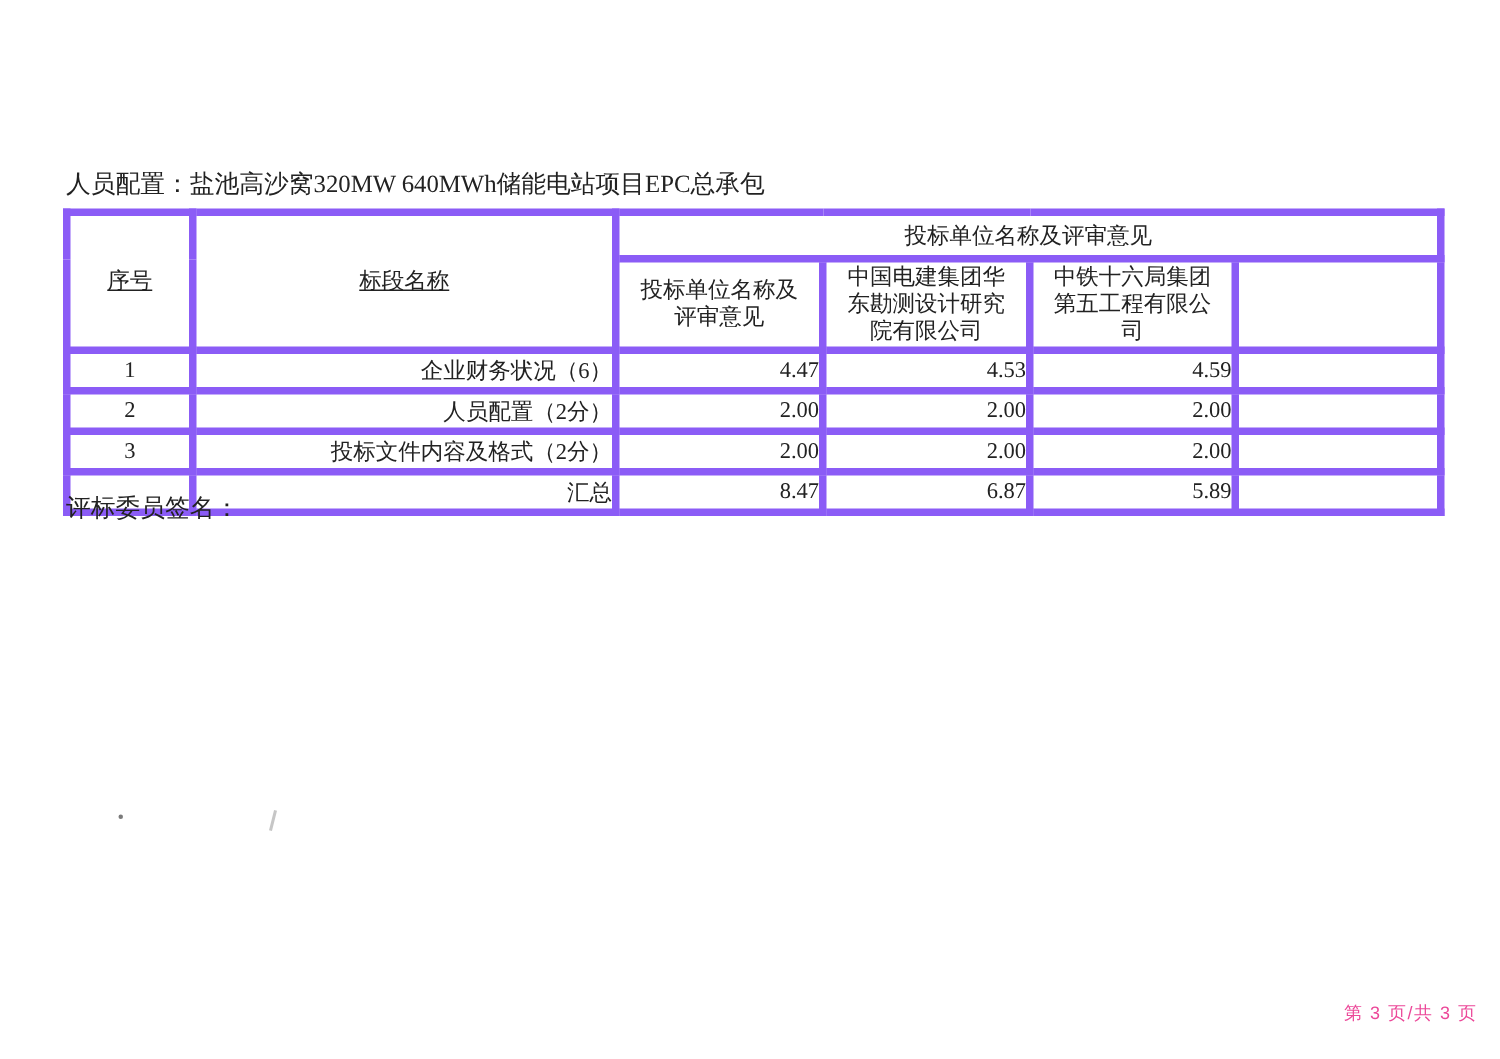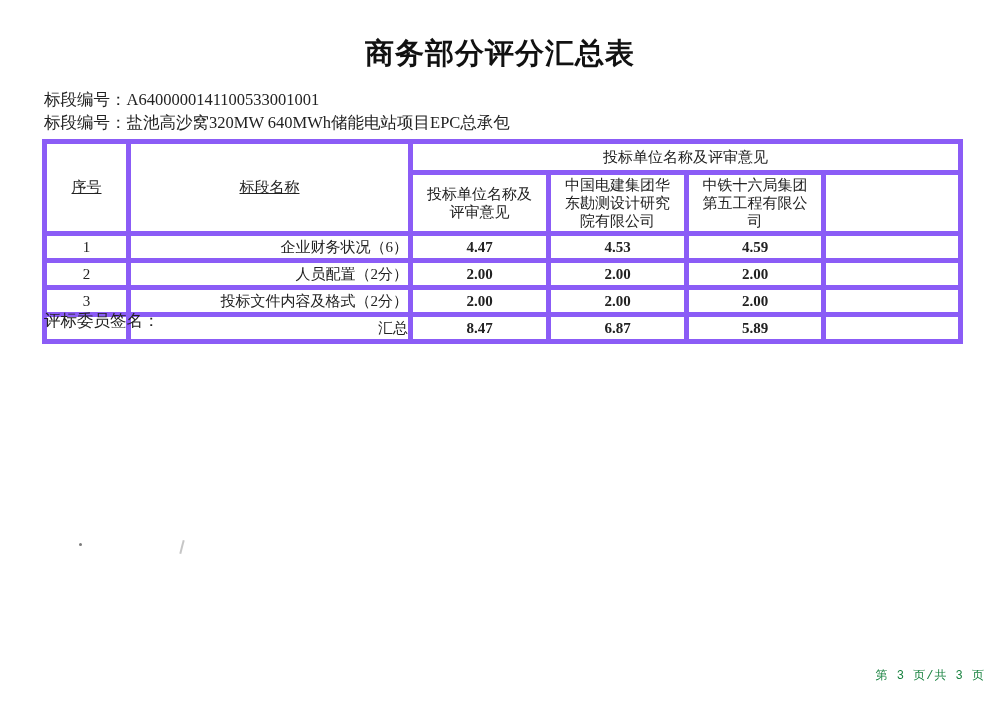--- a/index.html
+++ b/index.html
@@ -59,37 +59,37 @@
   }
   tr.bidder-row td {
     height: 54px;
     text-align: center;
     line-height: 18px;
     padding: 1px 10px;
   }
   tr.data-row td { height: 22px; }
   td.seq-cell { text-align: center; }
   td.factor-cell { text-align: right; padding-left: 6px; }
-  td.score-cell { text-align: center; padding-right: 7px; font-weight: bold; }
+  td.score-cell { text-align: right; padding-right: 7px; }
 
   .signature-line {
     position: absolute;
     left: 44px;
-    top: 310px;
+    top: 328px;
     font-size: 16.5px;
     color: #222;
   }
   .page-footer {
     position: absolute;
     right: 15px;
     top: 667px;
     font-size: 12px;
-    color: #15803d;
+    color: #ec4899;
     letter-spacing: 1px;
-    font-family: Liberation Mono, monospace;
+    font-family: Liberation Sans, sans-serif;
   }
   .scan-dot {
     position: absolute;
     left: 79px;
     top: 543px;
     width: 3px;
     height: 3px;
     border-radius: 50%;
     background: #7a7a7a;
   }
@@ -101,25 +101,23 @@
     height: 14px;
     background: #c6c6c6;
     transform: rotate(14deg);
   }
 </style>
 </head>
 <body>
 
 <div class="page">
 
-  <div class="doc-title">商务部分评分汇总表</div>
 
-  <div class="meta-line line1"><span>标段编号：</span><span>A6400000141100533001001</span></div>
 
-  <div class="meta-line line2"><span>标段编号：</span><span>盐池高沙窝320MW 640MWh储能电站项目EPC总承包</span></div>
+  <div class="meta-line line2"><span>人员配置：</span><span>盐池高沙窝320MW 640MWh储能电站项目EPC总承包</span></div>
 
   <table class="score-table">
     <colgroup>
       <col style="width:84px">
       <col style="width:282px">
       <col style="width:138px">
       <col style="width:138px">
       <col style="width:137px">
       <col style="width:137px">
     </colgroup>

